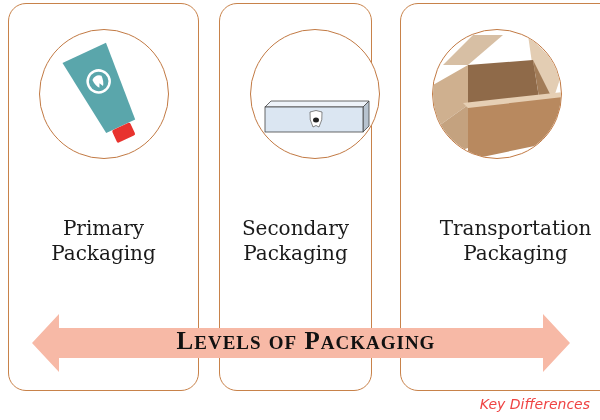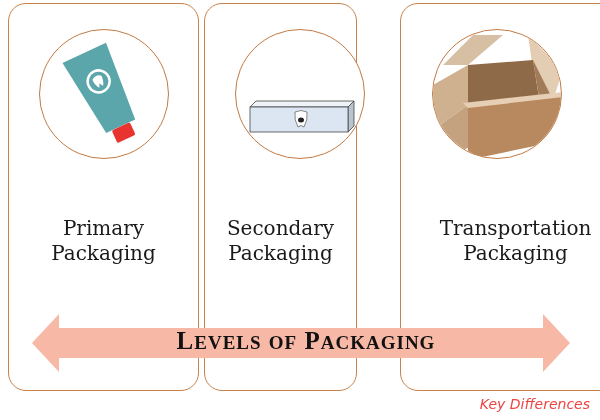--- a/index.html
+++ b/index.html
@@ -26,21 +26,21 @@
         <path d="M60 46 q5 -4 10 0 q0 6 -3 10 l-2 -4 l-2 4 q-3 -4 -3 -10z" fill="#fff"></path>
       </g>
     </svg>
   </div>
   <div class="label">
     <div>Primary</div>
     <div>Packaging</div>
   </div>
 </div>
 
-<div class="panel" style="left:204px;width:153px;">
+<div class="panel" style="left:219px;width:153px;">
   <div class="circle" style="left:30px;">
     <svg width="130" height="130" viewBox="0 0 130 130">
       <polygon points="14,77 20,71 118,71 112,77" fill="#eef3f9" stroke="#444" stroke-width="0.8"></polygon>
       <polygon points="112,77 118,71 118,96 112,102" fill="#b7c3cf" stroke="#444" stroke-width="0.8"></polygon>
       <rect x="14" y="77" width="98" height="25" fill="#dbe6f2" stroke="#444" stroke-width="0.8"></rect>
       <path d="M59 82 q6 -3 12 0 q1 8 -3 15 q-3 -3 -6 0 q-4 -7 -3 -15z" fill="#fff" stroke="#555" stroke-width="0.7"></path>
       <ellipse cx="65" cy="90" rx="3" ry="2.5" fill="#222"></ellipse>
     </svg>
   </div>
   <div class="label">

